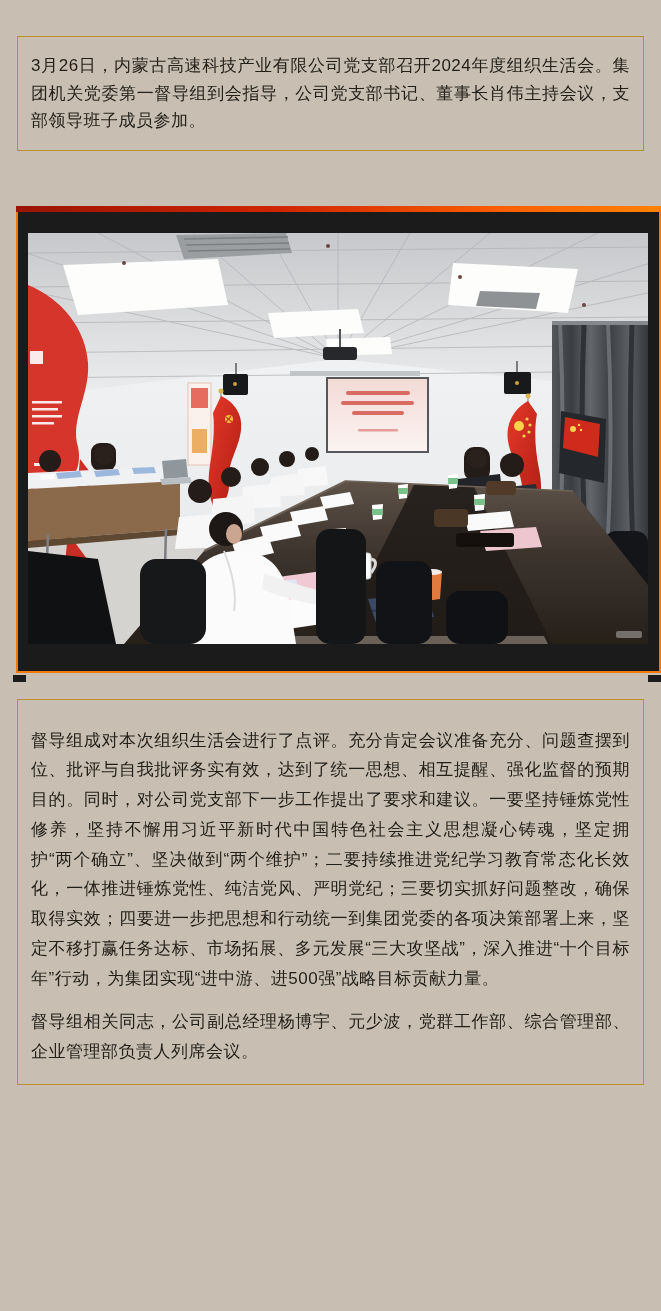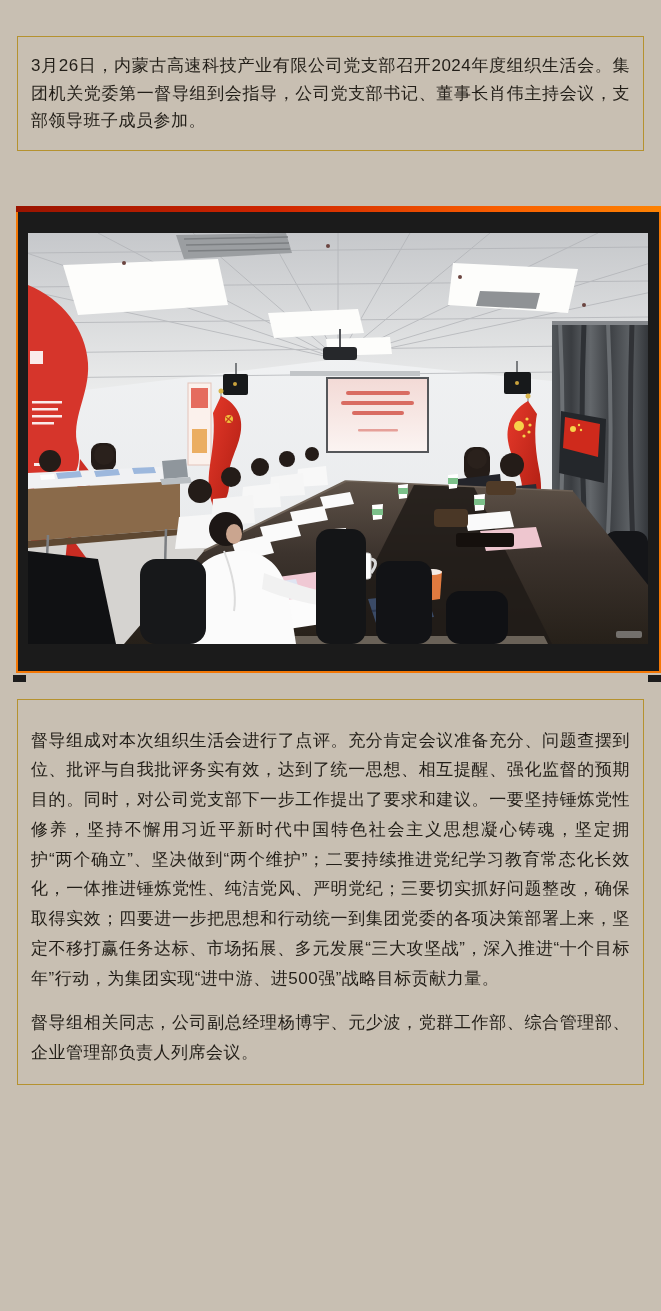--- a/index.html
+++ b/index.html
@@ -20,21 +20,21 @@
   .frame-topbar{height:6px;background:linear-gradient(90deg,#9a1400 0%,#cf2500 40%,#f95e00 75%,#fd8203 100%);}
   .frame-body{
     box-sizing:border-box;border:2px solid var(--frame-border);border-top:none;
     background:var(--frame-bg);padding:21px 9px 27px 10px;
   }
   .frame-body svg{display:block;width:620px;height:411px;background:#ececec;}
   .frame-tabs{display:flex;justify-content:space-between;margin:2px 0 0 13px;width:648px;height:7px;}
   .frame-tabs .tab{width:13px;height:7px;background:#1c1c1c;display:block;}
   .body-box{margin-top:17px;padding:26px 13px 16px;line-height:1.75;}
   .body-box p{margin:0 0 15px;}
-  .body-box p:last-child{margin-bottom:0;}
+  .body-box p:last-child{margin-bottom:0;font-family:Liberation Mono, monospace;}
 </style>
 </head>
 <body>
 
 <div class="page">
 
   <section class="text-box intro-box">
     <p>3月26日，内蒙古高速科技产业有限公司党支部召开2024年度组织生活会。集团机关党委第一督导组到会指导，公司党支部书记、董事长肖伟主持会议，支部领导班子成员参加。</p>
   </section>
 

